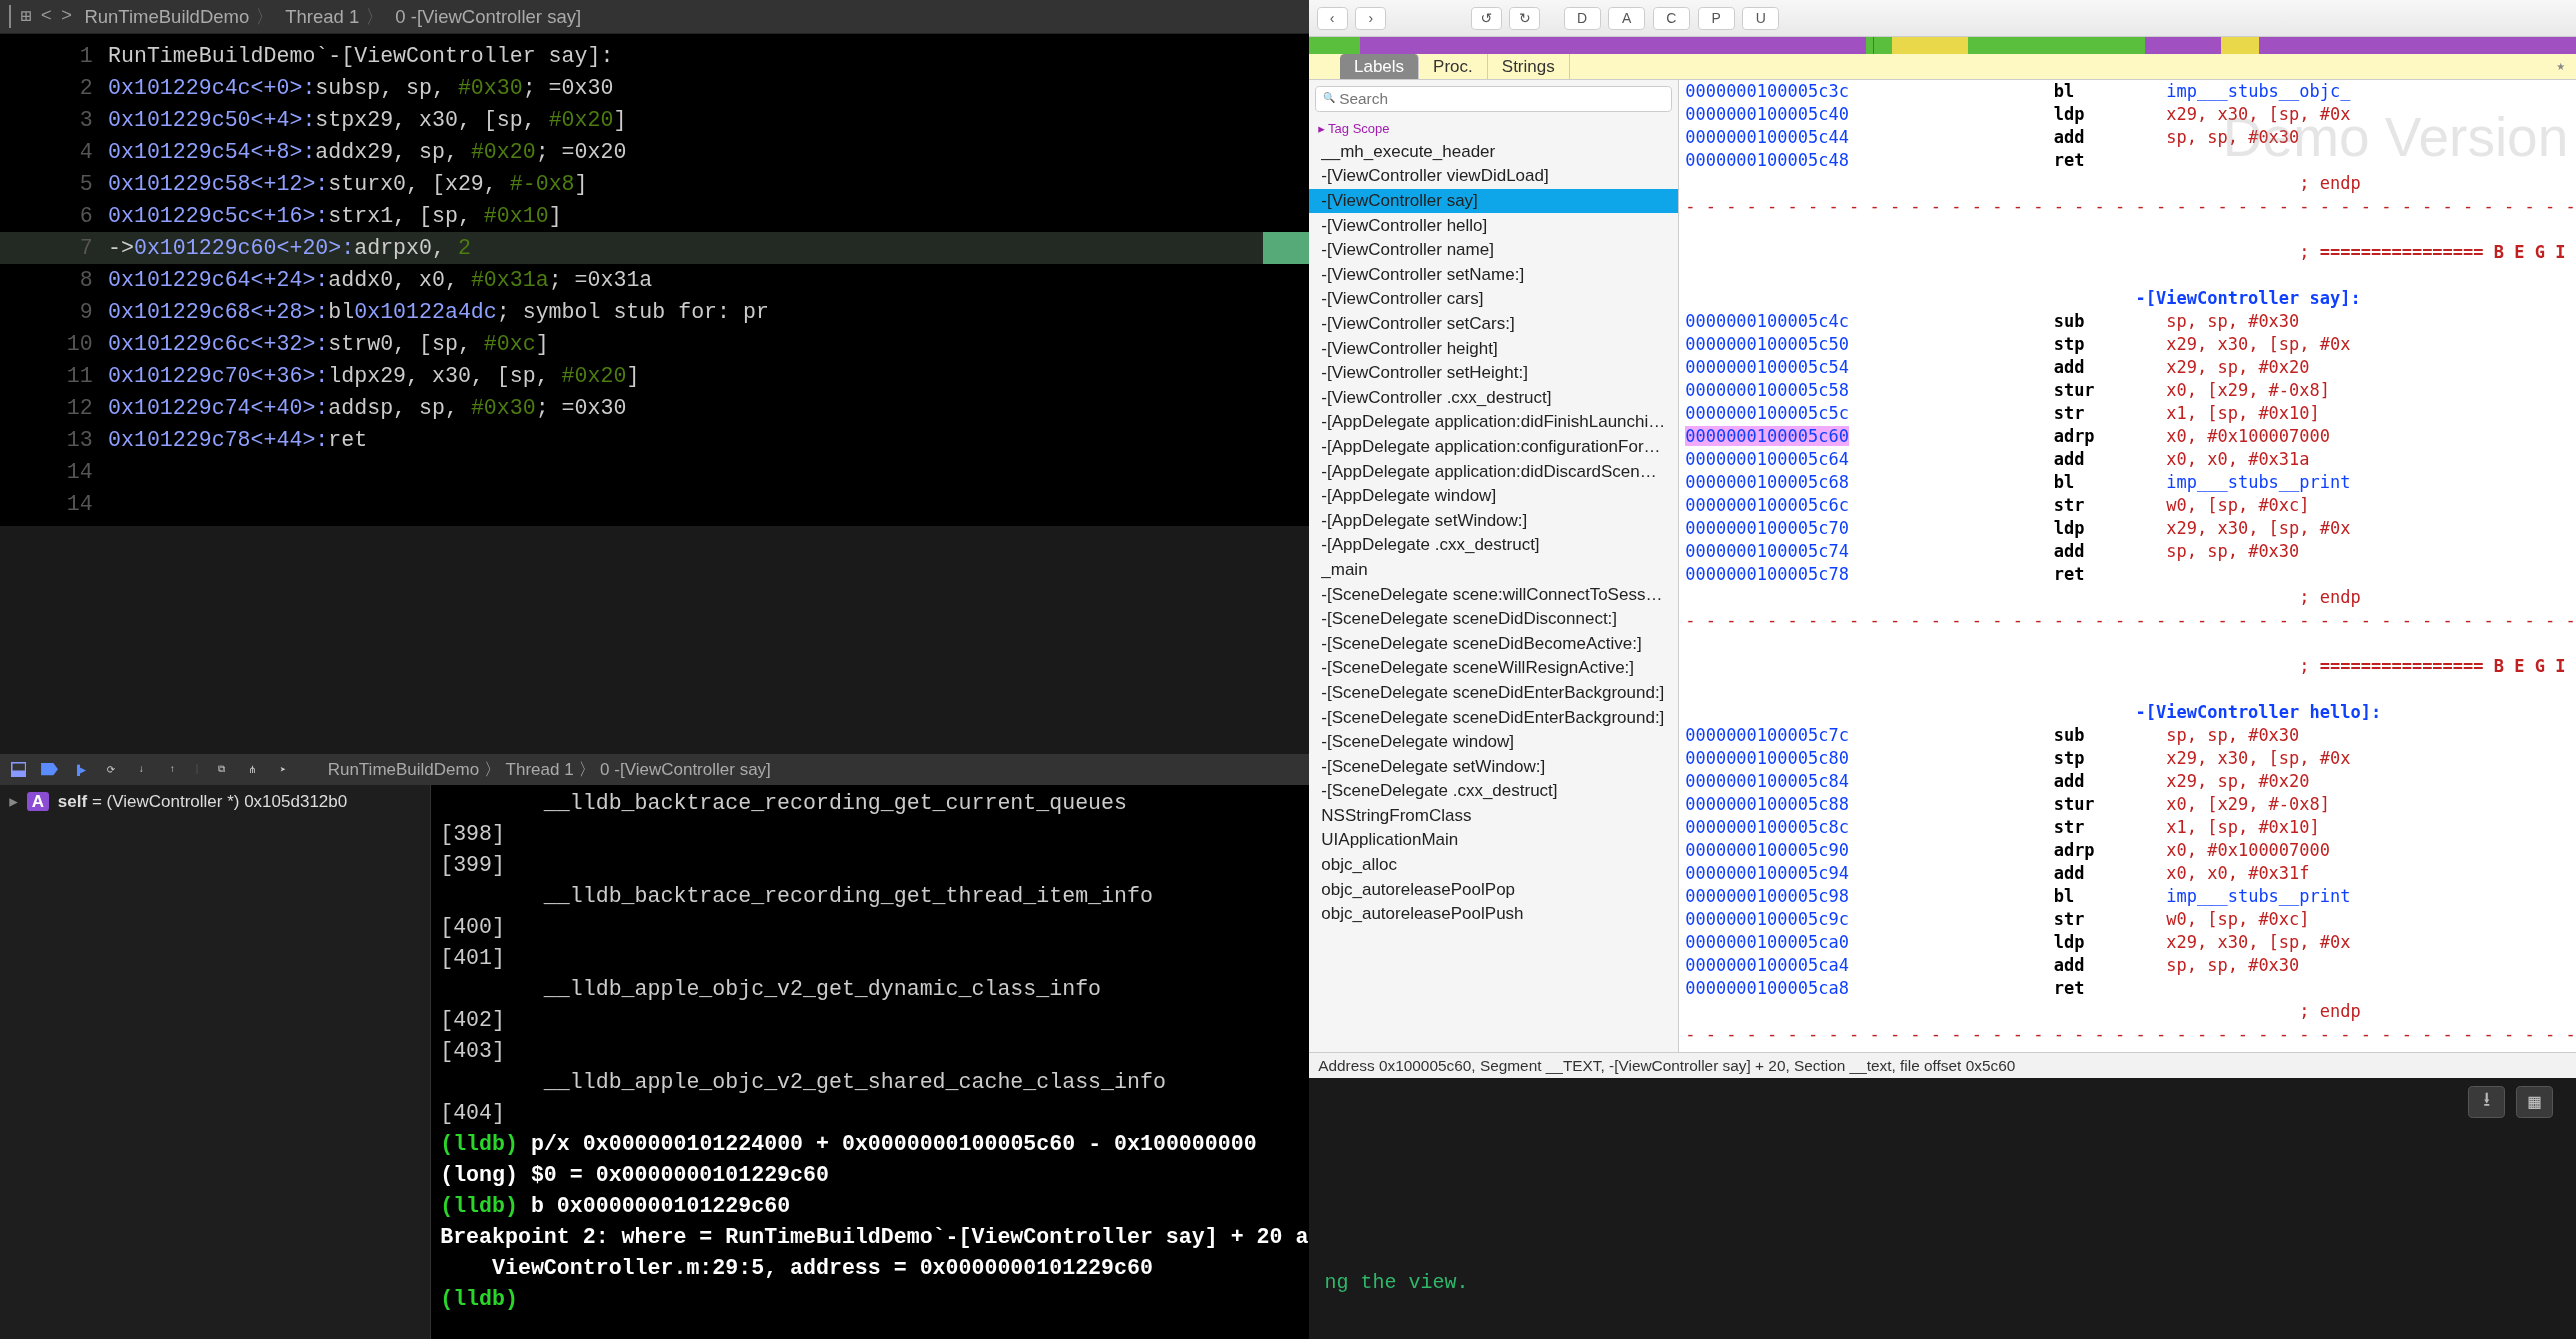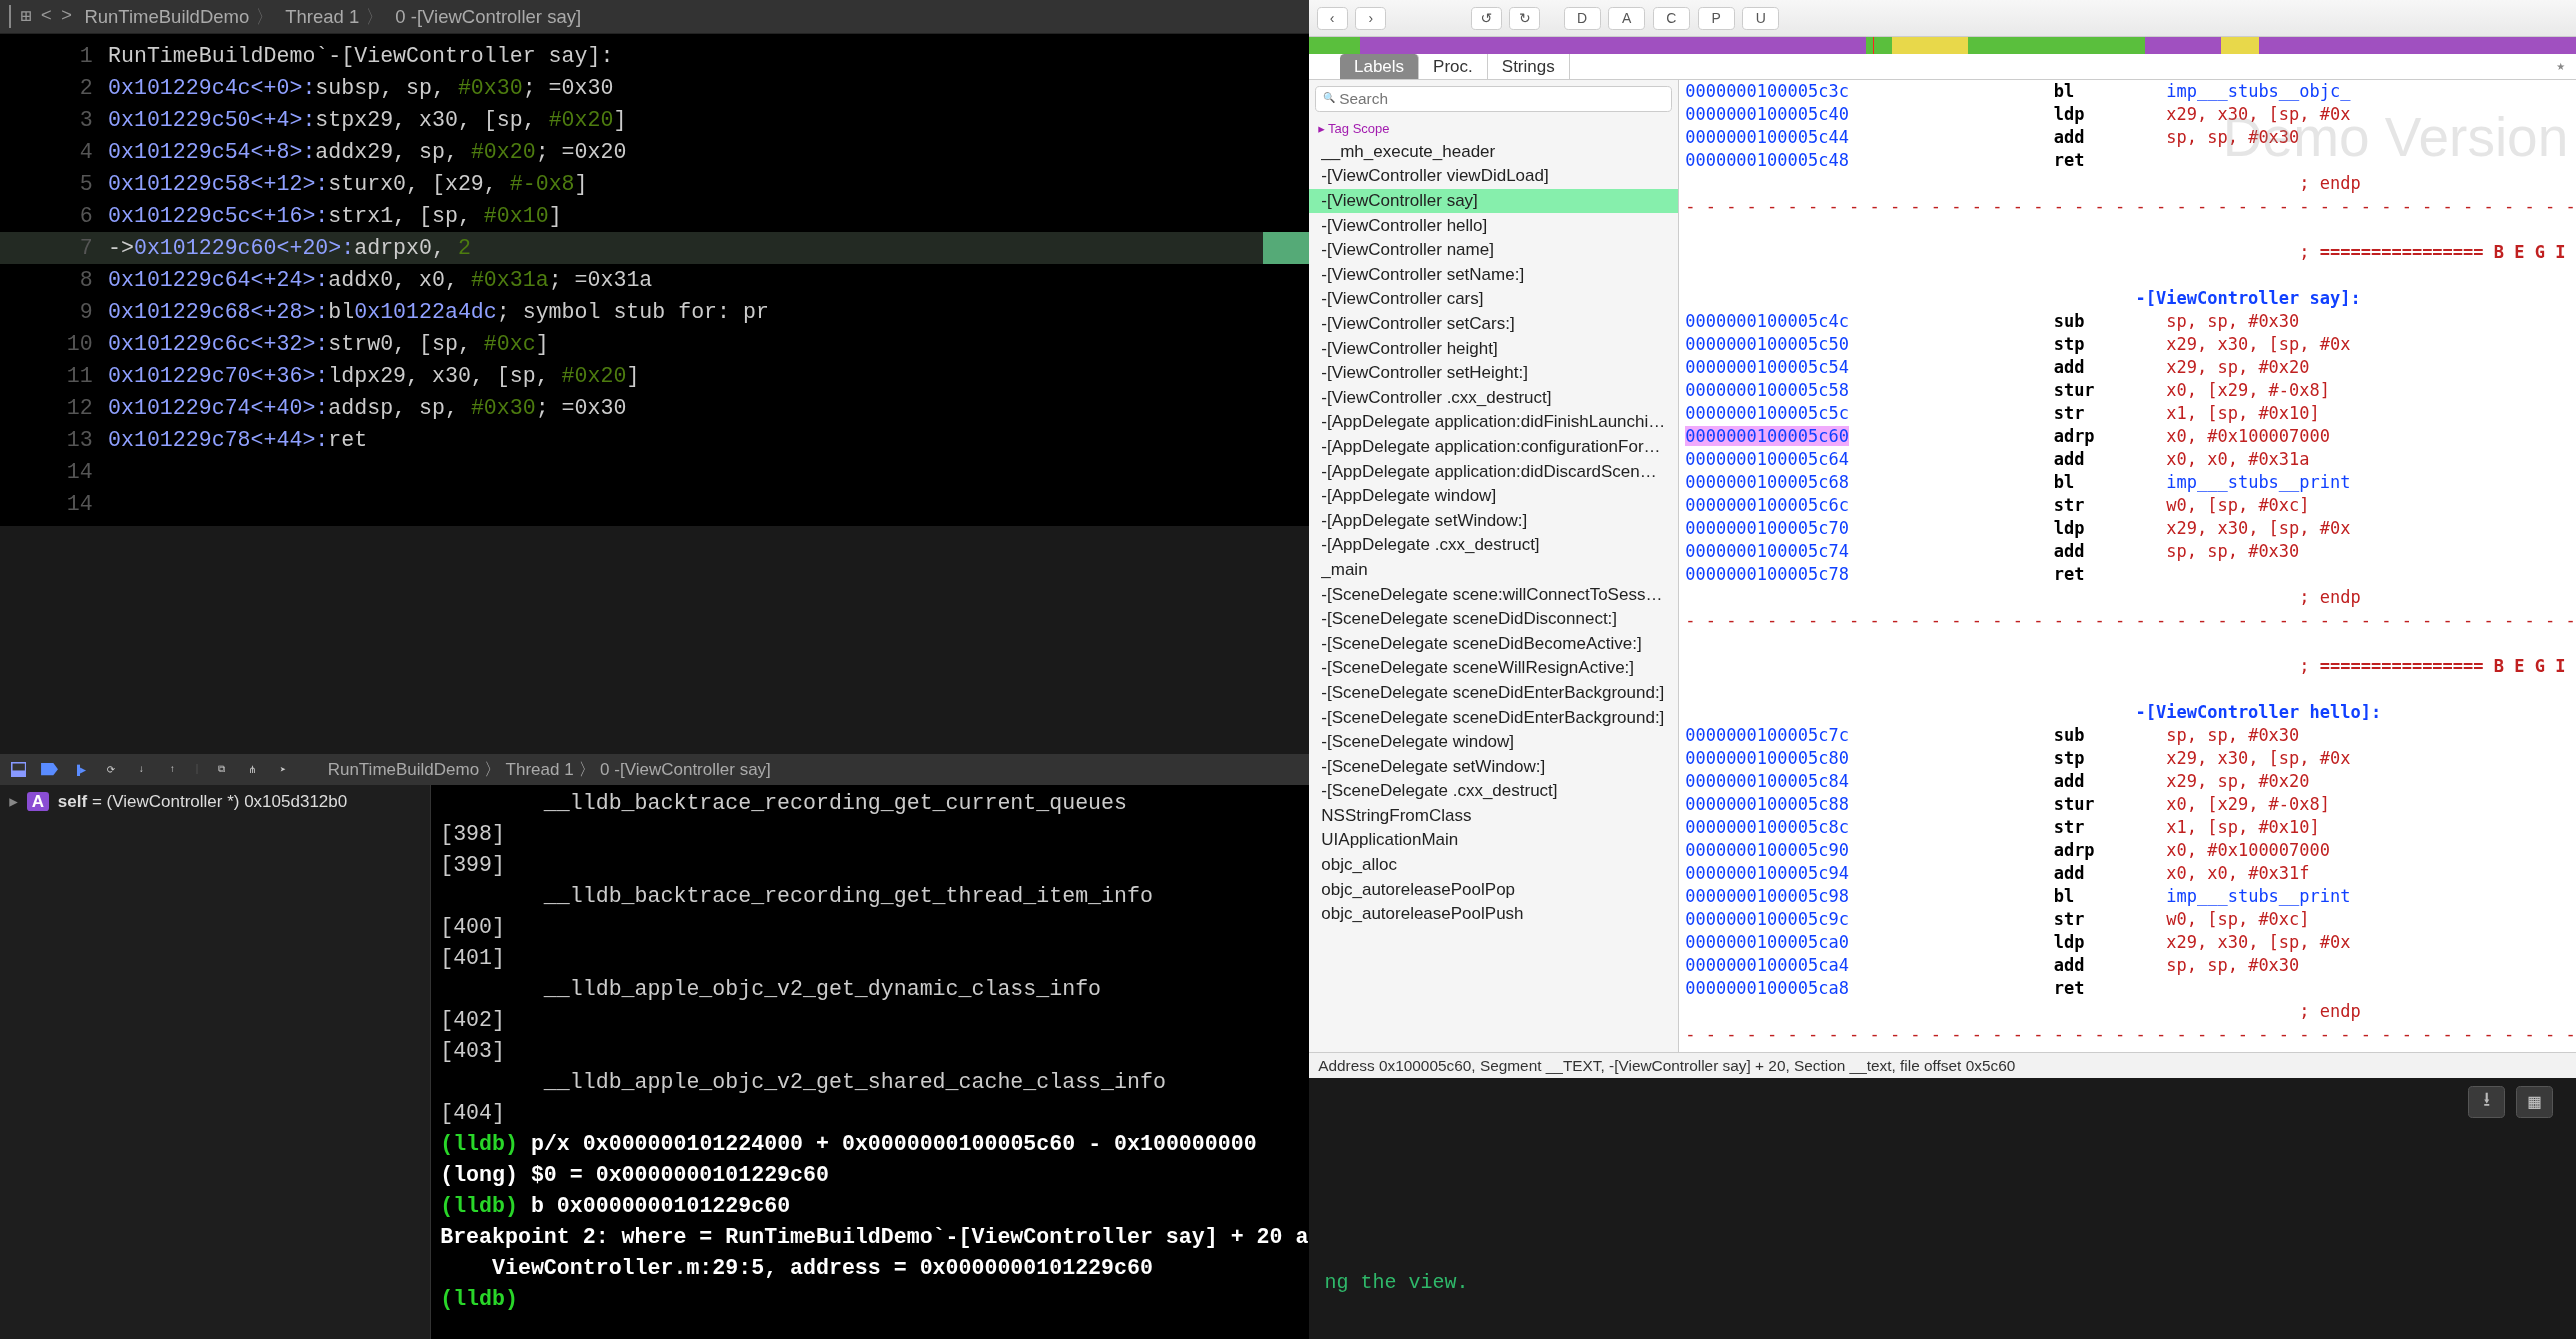--- a/index.html
+++ b/index.html
@@ -75,38 +75,38 @@
     border-bottom: 0.8px solid #ccc; display: flex; align-items: center; padding: 0 7.7px; gap: 7.7px;
   }
   .btn { background: #fff; border: 0.8px solid #ccc; border-radius: 4.6px; width: 31px; height: 23px;
          display: inline-flex; align-items: center; justify-content: center; font-size: 14px; color:#555; }
   .btn.wide { width: 37px; }
   .minimap {
     height: 17px; background: #a050c0;
     position: relative; overflow: hidden;
   }
   .minimap .seg { position:absolute; top:0; bottom:0; }
-  .tabs-row { height: 26px; display: flex; align-items: stretch; background: #ffffff; border-bottom: 0.8px solid #ccc; }
+  .tabs-row { height: 26px; display: flex; align-items: stretch; background: #fef9c3; border-bottom: 0.8px solid #ccc; }
   .tabs-row .spacer-left { width: 31px; }
   .tabs-row .tab { padding: 0 14px; display:flex; align-items:center; font-size:17px; color:#333; border-right:0.8px solid #ccc; }
   .tabs-row .tab.active { background: #888; color:#fff; border-radius: 4.6px 4.6px 0 0; }
   .tabs-row .star { margin-left:auto; padding:0 10.8px; display:flex; align-items:center; color:#888; }
 
   .left-list {
     position: absolute; left: 0; top: 80px; width: 370px; bottom: 26px;
     background: #f5f5f5; border-right: 0.8px solid #ccc; overflow: hidden;
   }
   .search-row { padding: 6.2px; }
   .search-input { width: 100%; height: 26px; border: 0.8px solid #ccc; border-radius: 4.6px; padding: 9px 23px; font-size: 15.4px; }
   .search-wrap { position: relative; }
   .search-wrap .mag { position:absolute; left:7.7px; top:6.2px; color:#888; }
   .tag-scope { padding: 3.1px 9.2px; color: #a21caf; font-size: 13px; }
   .list { overflow-y: auto; height: calc(100% - 69px); }
   .list .item { padding: 2.3px 12.3px; font-size: 17px; color: #222; white-space: nowrap; overflow:hidden; text-overflow:ellipsis; }
-  .list .item.sel { background: #86efac; }
+  .list .item.sel { background: #0ea5e9; }
 
   .disasm-pane {
     position: absolute; left: 370px; top: 80px; right: 0; bottom: 26px;
     background: #fff; font-family: Menlo, monospace; font-size: 17px; line-height: 23px;
     overflow: hidden; padding-left: 6.2px;
   }
   .disasm-pane .dln { white-space: pre; }
   .d-addr { color: #1040ff; }
   .d-mn   { color: #000; font-weight: bold; }
   .d-reg  { color: #c02020; }

